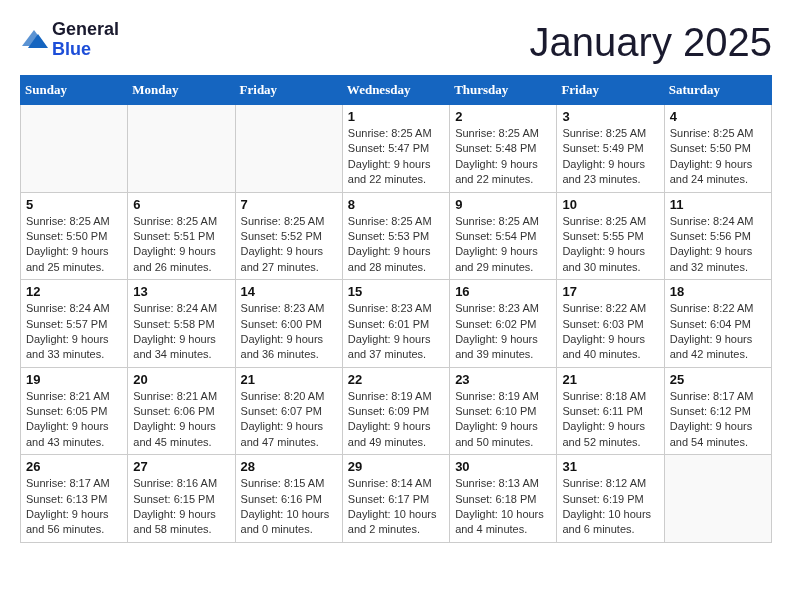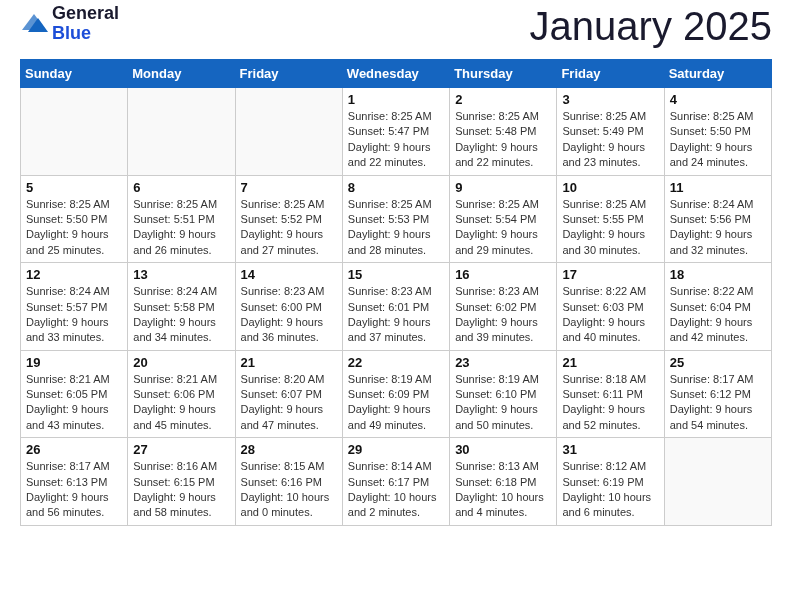--- a/index.html
+++ b/index.html
@@ -4,21 +4,21 @@
   <style>
     * { box-sizing: border-box; margin: 0; padding: 0; }
     body {
       font-family: Arial, sans-serif;
       background: #fff;
       width: 792px;
       min-height: 612px;
     }
     .page {
       width: 792px;
-      padding: 4px 20px 10px 20px;
+      padding: 20px 20px 10px 20px;
     }
     .header {
       display: flex;
       justify-content: space-between;
       align-items: flex-start;
       margin-bottom: 10px;
     }
     .logo {
       display: flex;
       align-items: center;
@@ -55,20 +55,21 @@
       border: 1px solid #ccc;
     }
     .calendar th {
       background: #1565c0;
       color: #fff;
       padding: 6px 4px;
       font-size: 13px;
       font-weight: bold;
       text-align: left;
       border: 1px solid #1565c0;
+      font-family: Liberation Serif, serif;
     }
     .calendar td {
       border: 1px solid #ccc;
       vertical-align: top;
       padding: 4px 5px;
       font-size: 11px;
       color: #333;
       width: calc(100% / 7);
       min-height: 80px;
       background: #fff;

